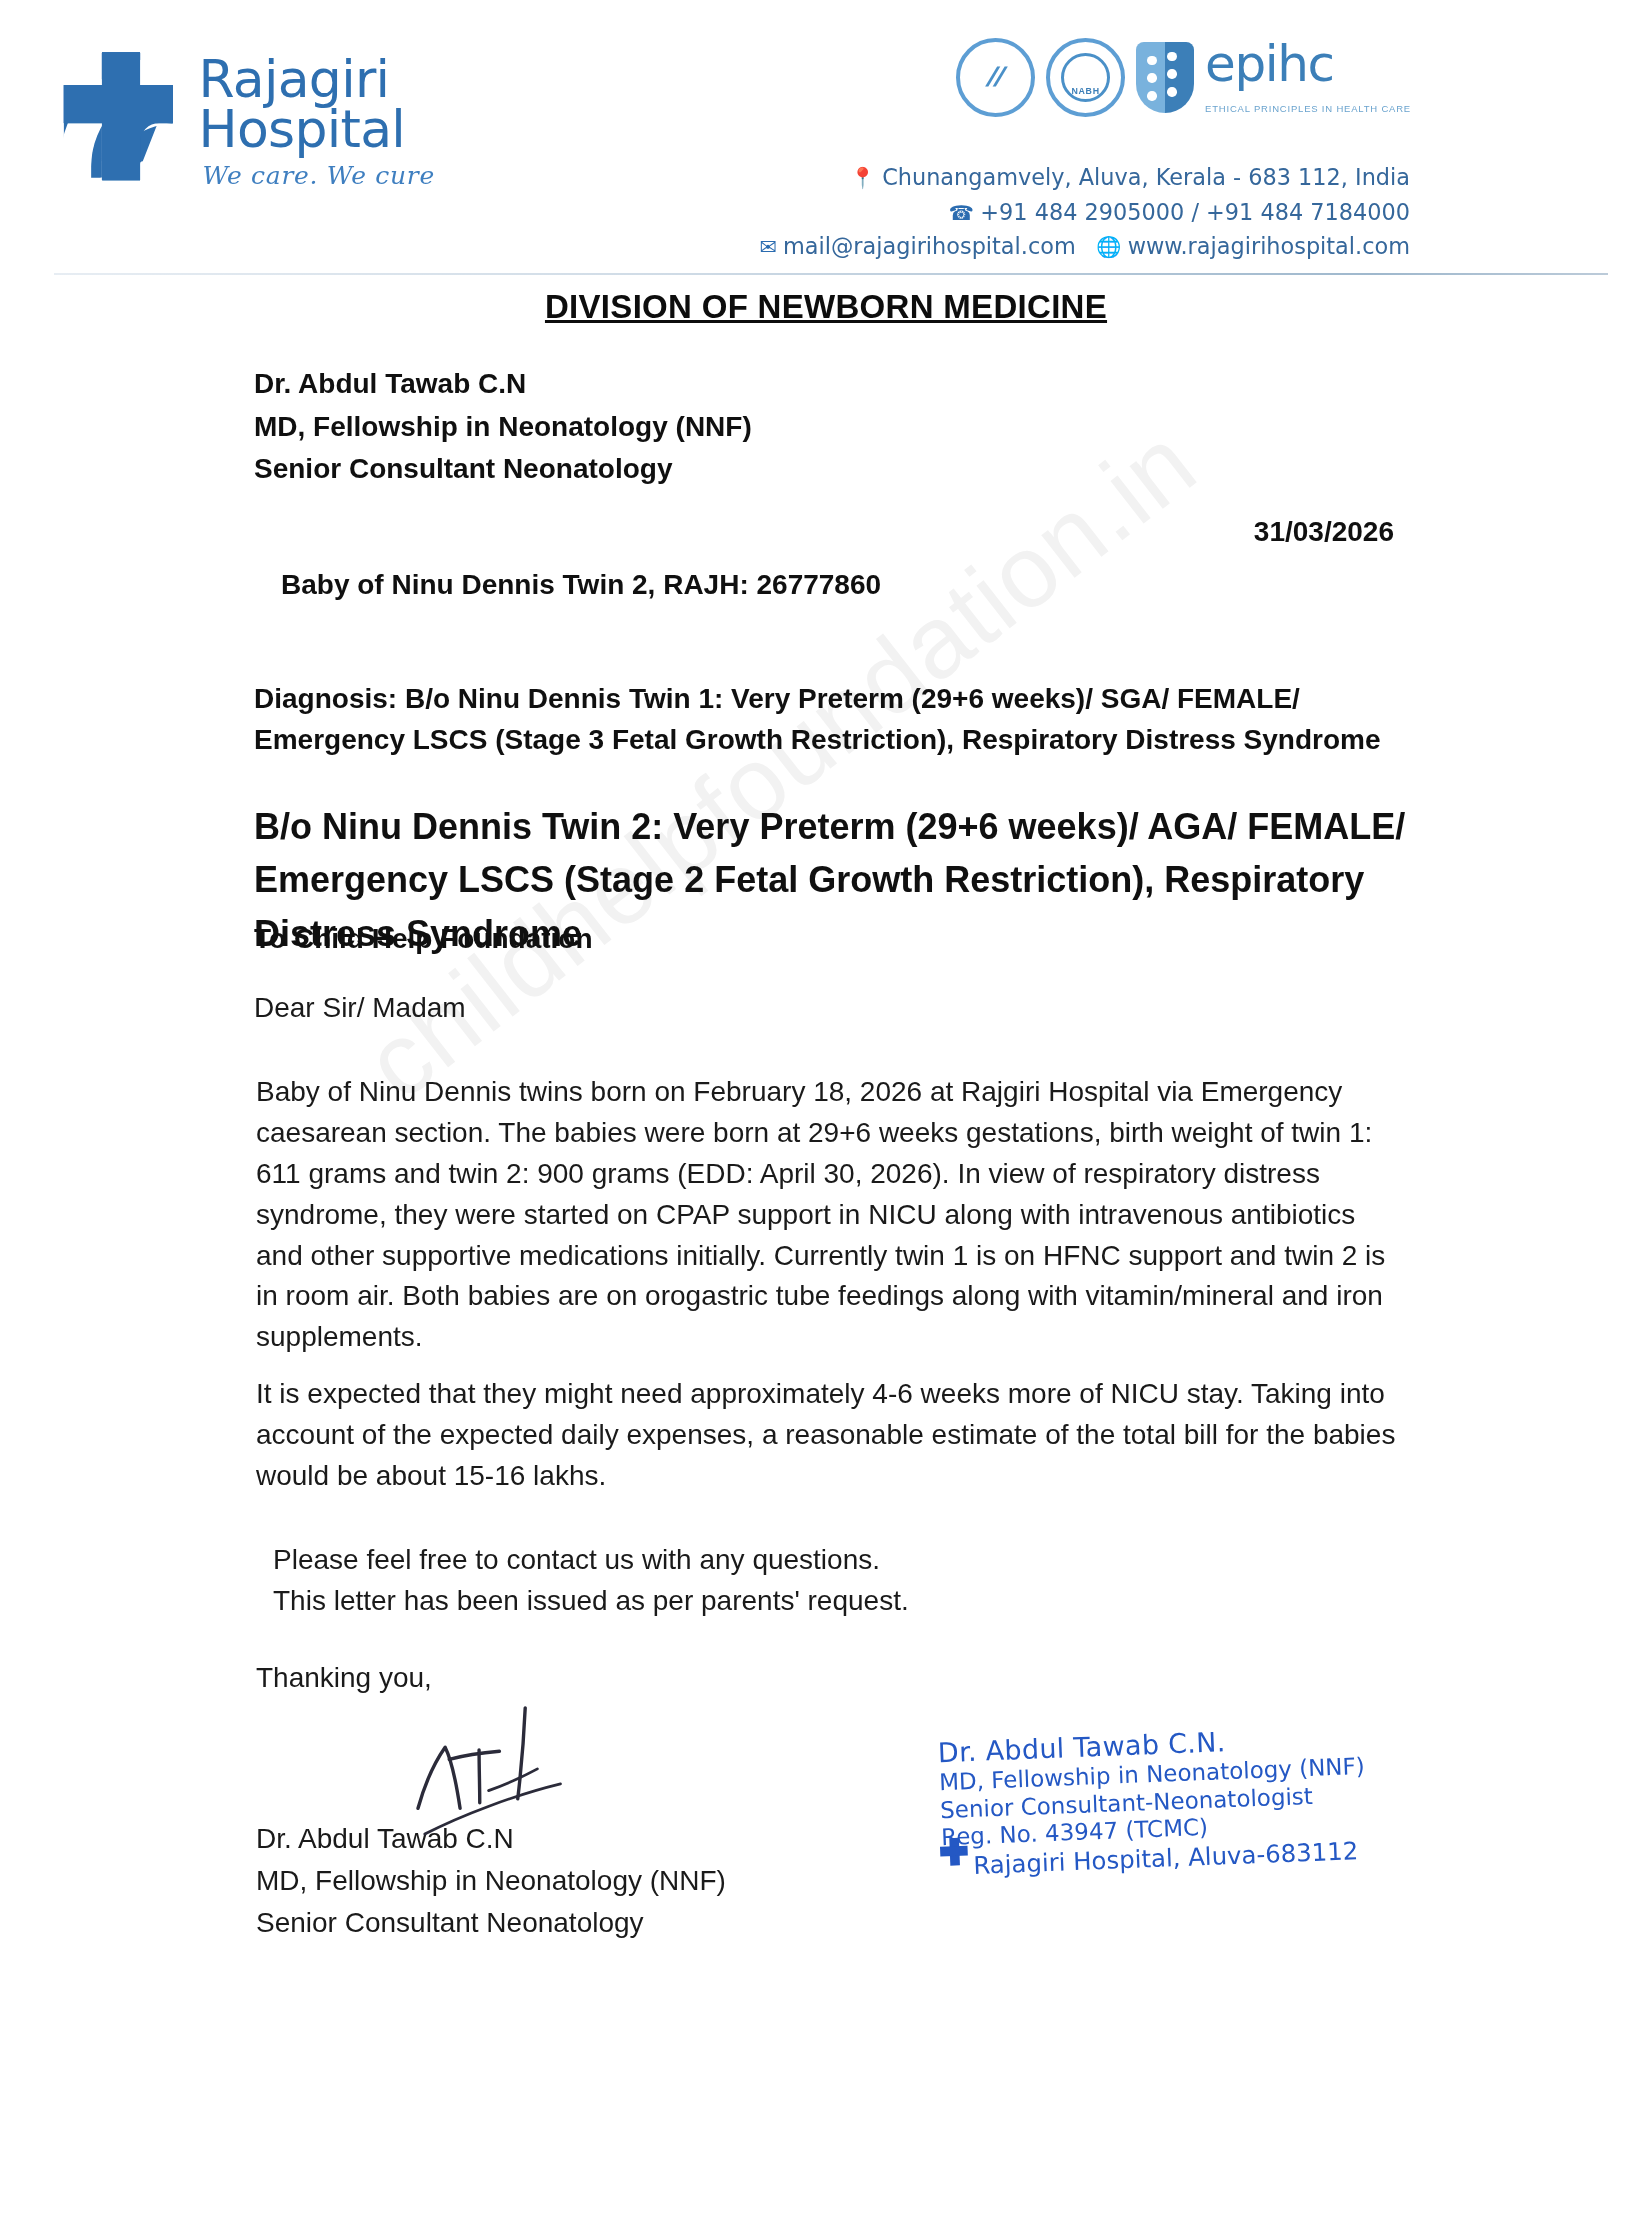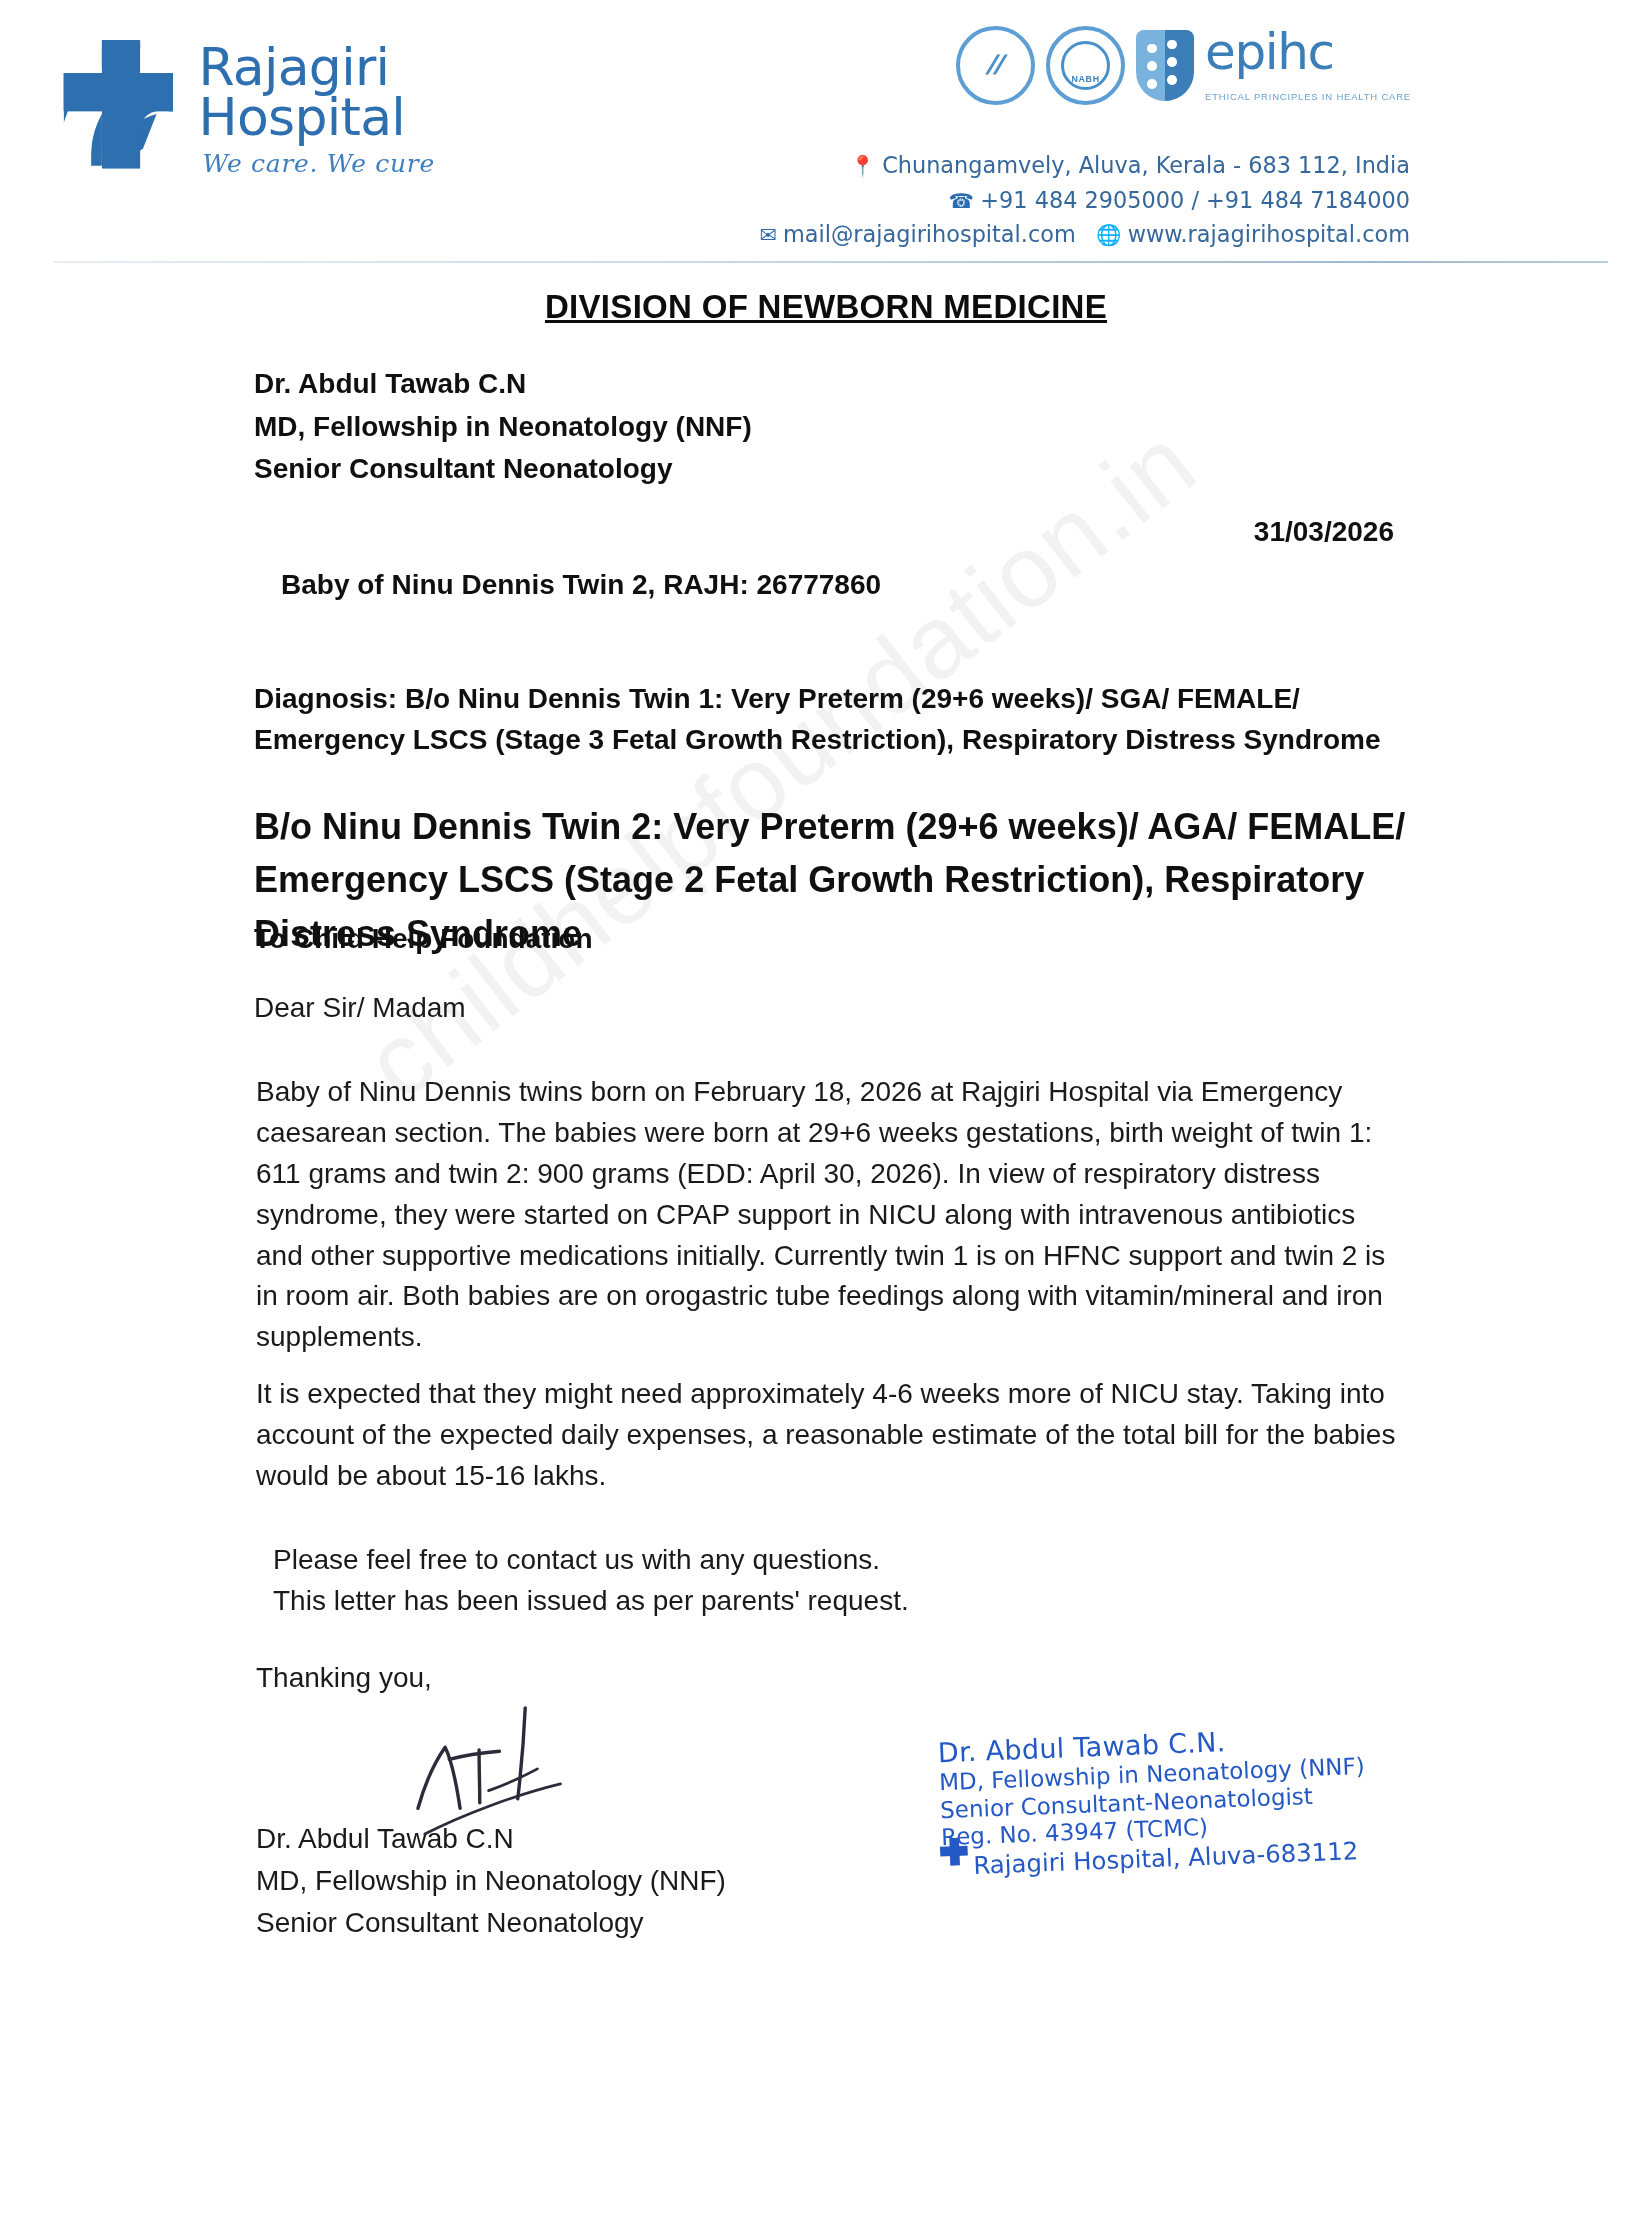--- a/index.html
+++ b/index.html
@@ -32,21 +32,21 @@
     color: #f2f2f2;
     white-space: nowrap;
     pointer-events: none;
     z-index: 0;
   }
 
   
   .header {
     position: absolute;
     left: 0;
-    top: 0;
+    top: 12px;
     width: 1464px;
     height: 265px;
     z-index: 3;
   }
   .logo-block {
     position: absolute;
     left: 53px;
     top: 35px;
     display: flex;
     align-items: flex-start;

